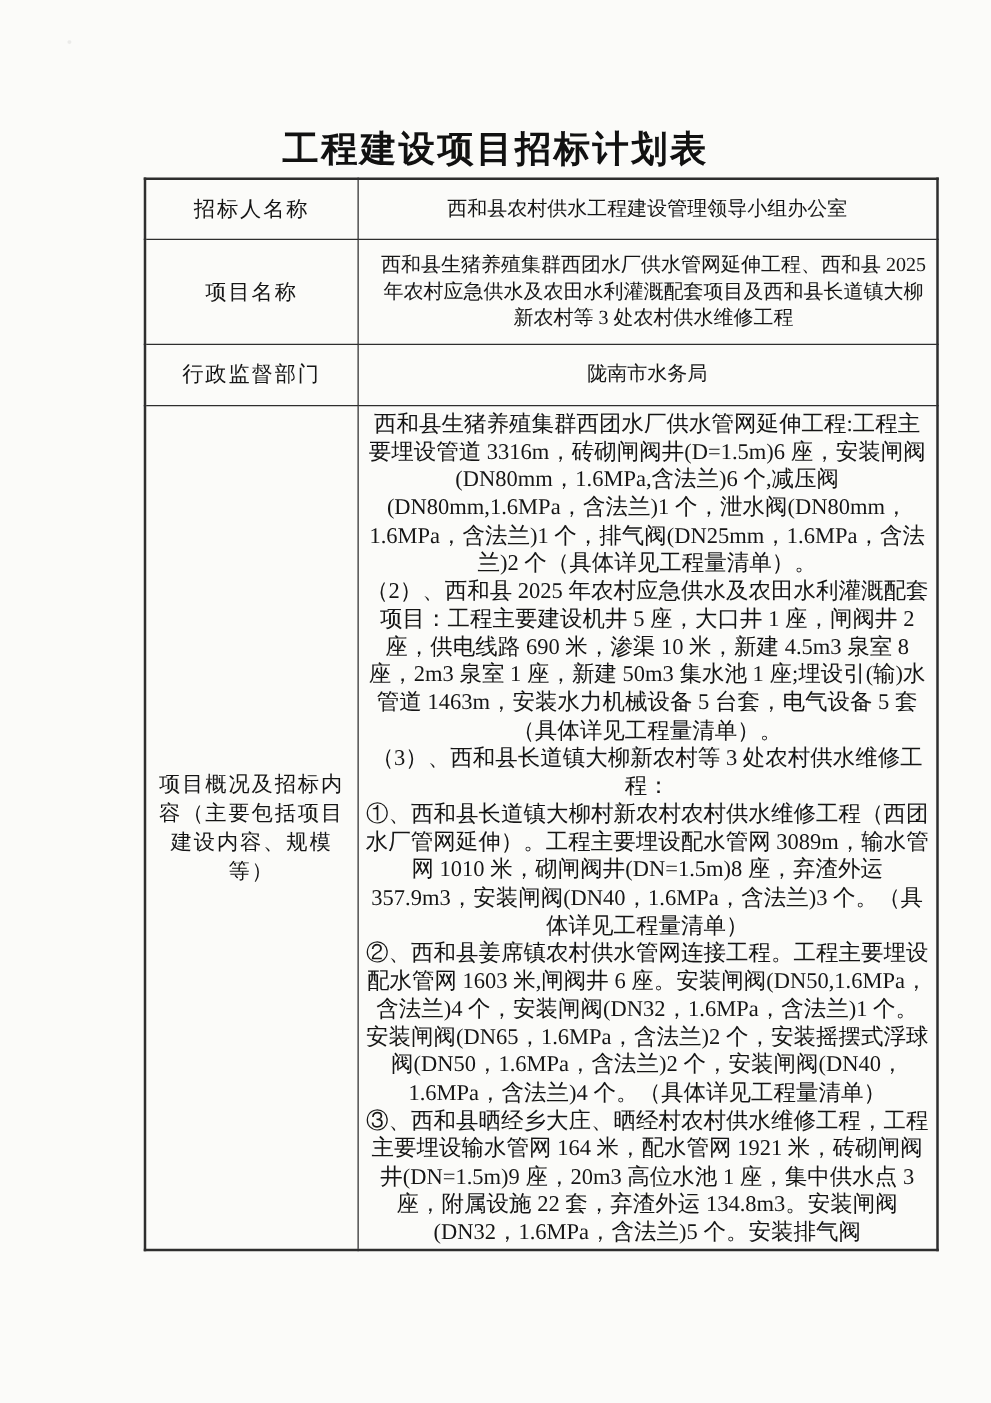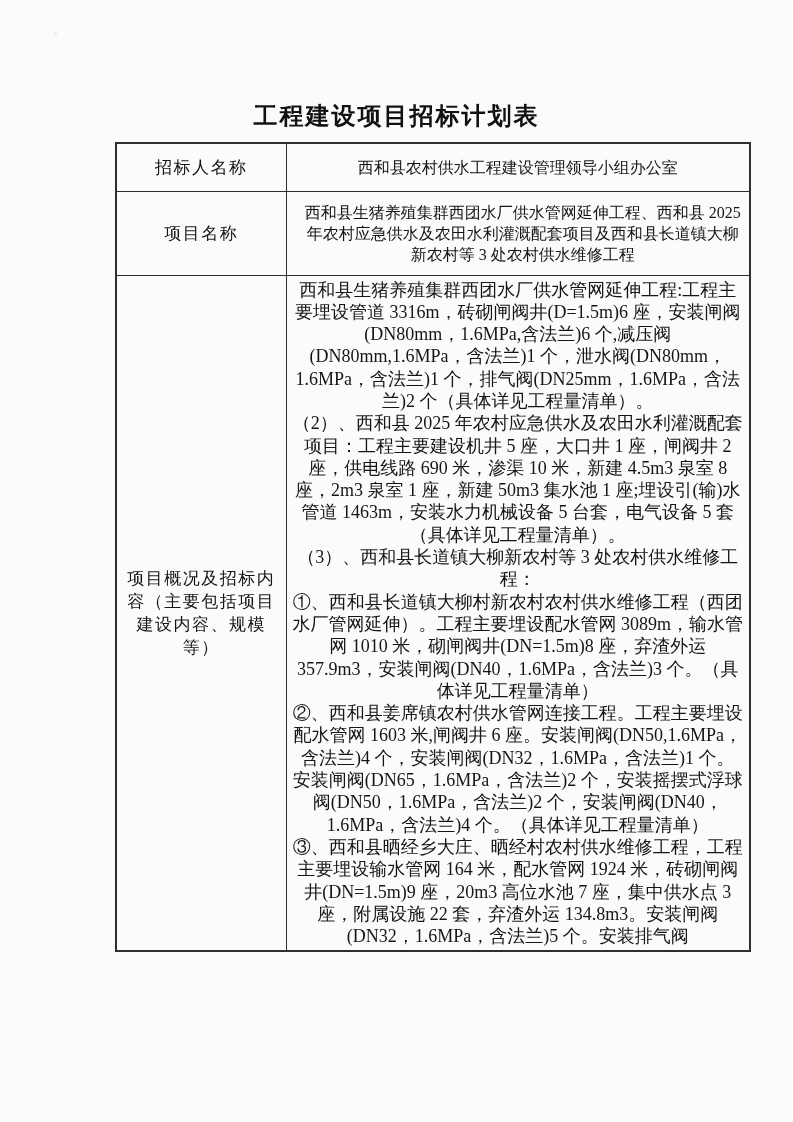--- a/index.html
+++ b/index.html
@@ -16,21 +16,21 @@
     background:
       radial-gradient(circle at 7% 3%, rgba(120,120,120,0.12) 0 1px, transparent 2px),
       #fbfbf9;
   }
   .doc-title {
     position: absolute;
     top: 100px; left: 0; width: 793px;
     text-align: center;
     font-family: "Liberation Sans", "DejaVu Sans", sans-serif;
     font-weight: 700;
-    font-size: 24px;
+    font-size: 29px;
     letter-spacing: 2px;
     color: #111;
   }
   table.plan-table {
     position: absolute;
     left: 115px; top: 142px;
     width: 636px;
     border-collapse: collapse;
     table-layout: fixed;
     border: 2.5px solid #2e2e2e;
@@ -84,29 +84,33 @@
       <tr class="row-1">
         <td class="label-cell">招标人名称</td>
         <td class="value-cell">西和县农村供水工程建设管理领导小组办公室</td>
       </tr>
 
       <tr class="row-2">
         <td class="label-cell">项目名称</td>
         <td class="value-cell">西和县生猪养殖集群西团水厂供水管网延伸工程、西和县 2025 年农村应急供水及农田水利灌溉配套项目及西和县长道镇大柳新农村等 3 处农村供水维修工程</td>
       </tr>
 
+      <tr class="row-3">
+        <td class="label-cell">行政监督部门</td>
+        <td class="value-cell">陇南市水务局</td>
+      </tr>
 
 
       <tr class="row-5">
         <td class="label-cell">项目概况及招标内容（主要包括项目建设内容、规模等）</td>
         <td class="overview-cell">
           <p>西和县生猪养殖集群西团水厂供水管网延伸工程:工程主要埋设管道 3316m，砖砌闸阀井(D=1.5m)6 座，安装闸阀(DN80mm，1.6MPa,含法兰)6 个,减压阀(DN80mm,1.6MPa，含法兰)1 个，泄水阀(DN80mm，1.6MPa，含法兰)1 个，排气阀(DN25mm，1.6MPa，含法兰)2 个（具体详见工程量清单）。</p>
           <p>（2）、西和县 2025 年农村应急供水及农田水利灌溉配套项目：工程主要建设机井 5 座，大口井 1 座，闸阀井 2 座，供电线路 690 米，渗渠 10 米，新建 4.5m3 泉室 8 座，2m3 泉室 1 座，新建 50m3 集水池 1 座;埋设引(输)水管道 1463m，安装水力机械设备 5 台套，电气设备 5 套（具体详见工程量清单）。</p>
           <p>（3）、西和县长道镇大柳新农村等 3 处农村供水维修工程：</p>
           <p>①、西和县长道镇大柳村新农村农村供水维修工程（西团水厂管网延伸）。工程主要埋设配水管网 3089m，输水管网 1010 米，砌闸阀井(DN=1.5m)8 座，弃渣外运 357.9m3，安装闸阀(DN40，1.6MPa，含法兰)3 个。（具体详见工程量清单）</p>
           <p>②、西和县姜席镇农村供水管网连接工程。工程主要埋设配水管网 1603 米,闸阀井 6 座。安装闸阀(DN50,1.6MPa，含法兰)4 个，安装闸阀(DN32，1.6MPa，含法兰)1 个。安装闸阀(DN65，1.6MPa，含法兰)2 个，安装摇摆式浮球阀(DN50，1.6MPa，含法兰)2 个，安装闸阀(DN40，1.6MPa，含法兰)4 个。（具体详见工程量清单）</p>
-          <p>③、西和县晒经乡大庄、晒经村农村供水维修工程，工程主要埋设输水管网 164 米，配水管网 1924 米，砖砌闸阀井(DN=1.5m)9 座，20m3 高位水池 7 座，集中供水点 3 座，附属设施 22 套，弃渣外运 134.8m3。安装闸阀(DN32，1.6MPa，含法兰)5 个。安装排气阀</p>
+          <p>③、西和县晒经乡大庄、晒经村农村供水维修工程，工程主要埋设输水管网 164 米，配水管网 1921 米，砖砌闸阀井(DN=1.5m)9 座，20m3 高位水池 1 座，集中供水点 3 座，附属设施 22 套，弃渣外运 134.8m3。安装闸阀(DN32，1.6MPa，含法兰)5 个。安装排气阀</p>
         </td>
       </tr>
     </tbody>
   </table>
 
 </div>
 
 </body></html>

